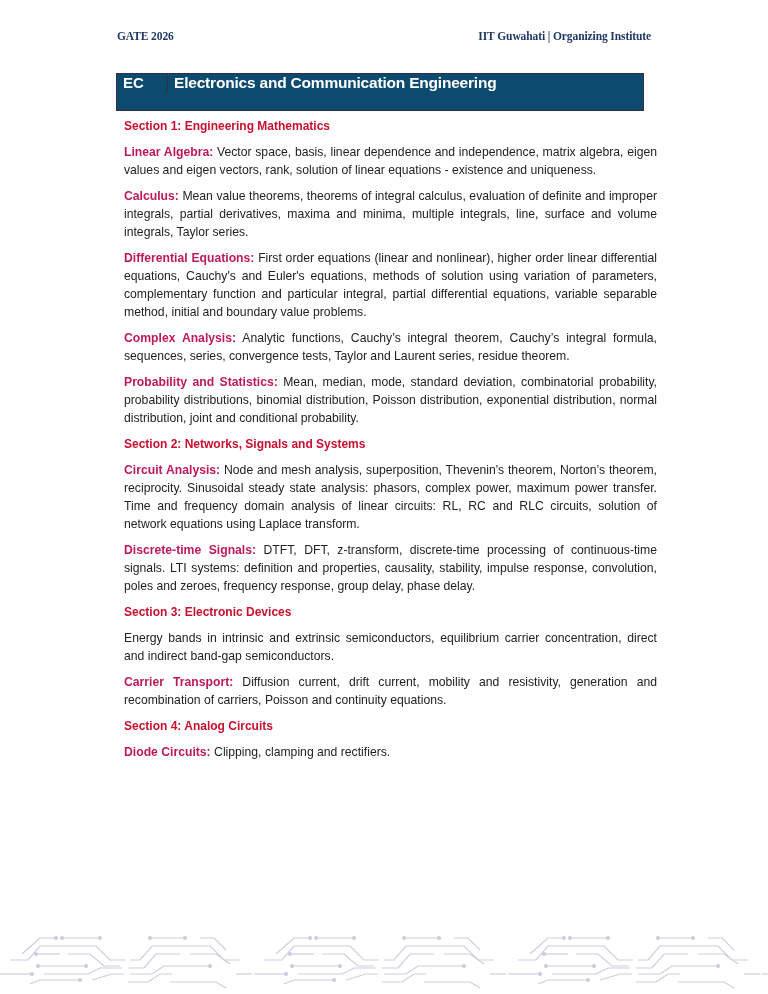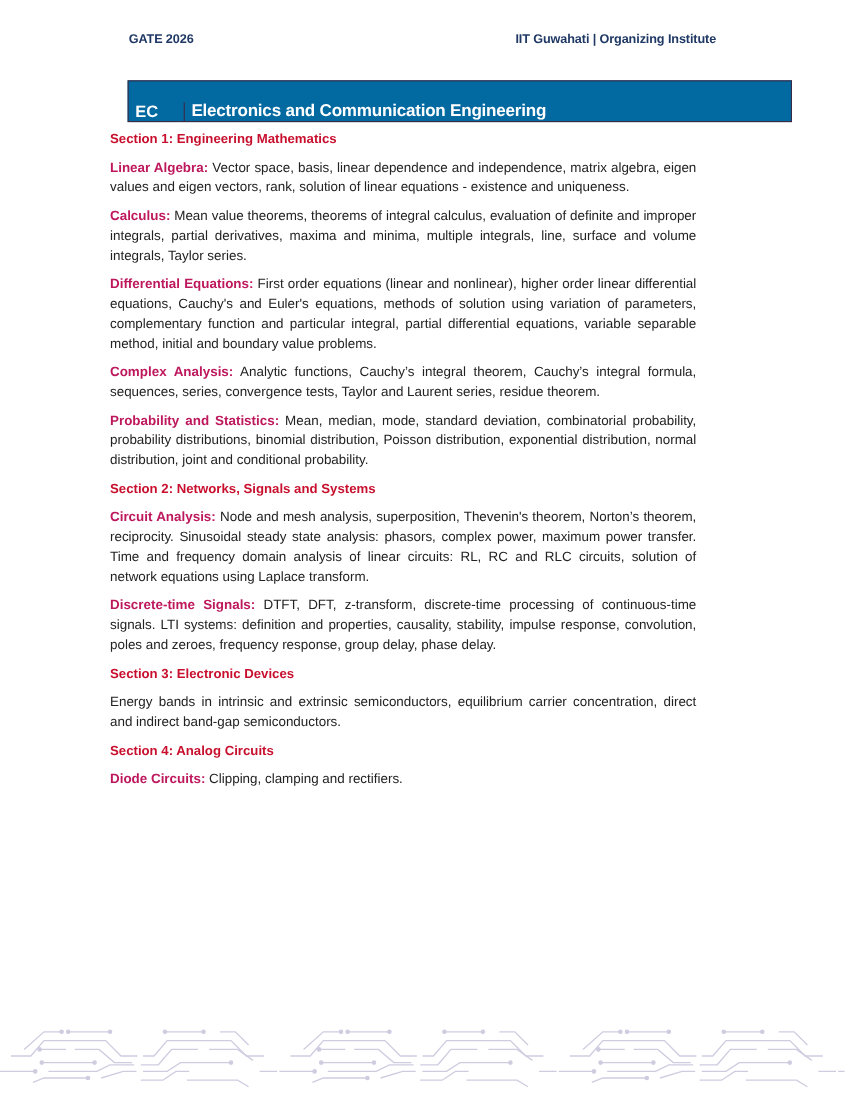--- a/index.html
+++ b/index.html
@@ -15,37 +15,37 @@
     font-family: "Liberation Sans", sans-serif;
     color: #222222;
   }
   .page-header {
     position: absolute;
     top: 30px;
     left: 117px;
     right: 117px;
     display: flex;
     justify-content: space-between;
-    font-family: Liberation Sans, sans-serif;
+    font-family: Liberation Serif, serif;
     font-weight: bold;
     font-size: 11.5px;
     color: #1f3864;
     letter-spacing: -0.1px;
   }
   .banner {
     position: absolute;
     top: 73px;
     left: 116px;
-    width: 604px;
+    width: 528px;
     height: 38px;
-    background: #0369a1;
+    background: #0c4a6e;
     border: 1px solid #3a2a45;
     box-sizing: border-box;
     display: flex;
-    align-items: flex-end;
+    align-items: flex-start;
   }
   .banner-code {
     width: 51px;
     border-right: 1px solid #3a2a45;
     display: flex;
     align-items: center;
     padding-left: 6px;
     box-sizing: border-box;
     color: #ffffff;
     font-weight: bold;
@@ -56,21 +56,21 @@
     align-items: center;
     padding-left: 6px;
     color: #ffffff;
     font-weight: bold;
     font-size: 15.5px;
     letter-spacing: -0.2px;
   }
   .content {
     position: absolute;
     top: 117px;
-    left: 100px;
+    left: 124px;
     width: 533px;
   }
   .section-heading {
     color: #c8102e;
     font-weight: bold;
     font-size: 12px;
     margin: 0 0 8px 0;
     line-height: 18px;
   }
   .para {
@@ -118,20 +118,21 @@
 
   <div>
     <div class="section-heading">Section 2: Networks, Signals and Systems</div>
     <p class="para"><span class="topic-label">Circuit Analysis:</span><span> Node and mesh analysis, superposition, Thevenin's theorem, Norton’s theorem, reciprocity. Sinusoidal steady state analysis: phasors, complex power, maximum power transfer. Time and frequency domain analysis of linear circuits: RL, RC and RLC circuits, solution of network equations using Laplace transform.</span></p>
     <p class="para"><span class="topic-label">Discrete-time Signals:</span><span> DTFT, DFT, z-transform, discrete-time processing of continuous-time signals. LTI systems: definition and properties, causality, stability, impulse response, convolution, poles and zeroes, frequency response, group delay, phase delay.</span></p>
   </div>
 
   <div>
     <div class="section-heading">Section 3: Electronic Devices</div>
     <p class="para"><span class="topic-label"></span><span>Energy bands in intrinsic and extrinsic semiconductors, equilibrium carrier concentration, direct and indirect band-gap semiconductors.</span></p>
+    <p class="para"><span class="topic-label">Carrier Transport:</span><span> Diffusion current, drift current, mobility and resistivity, generation and recombination of carriers, Poisson and continuity equations.</span></p>
   </div>
 
   <div>
     <div class="section-heading">Section 4: Analog Circuits</div>
     <p class="para"><span class="topic-label">Diode Circuits:</span><span> Clipping, clamping and rectifiers.</span></p>
   </div>
 
 </div>
 
 <div class="footer-decor">

